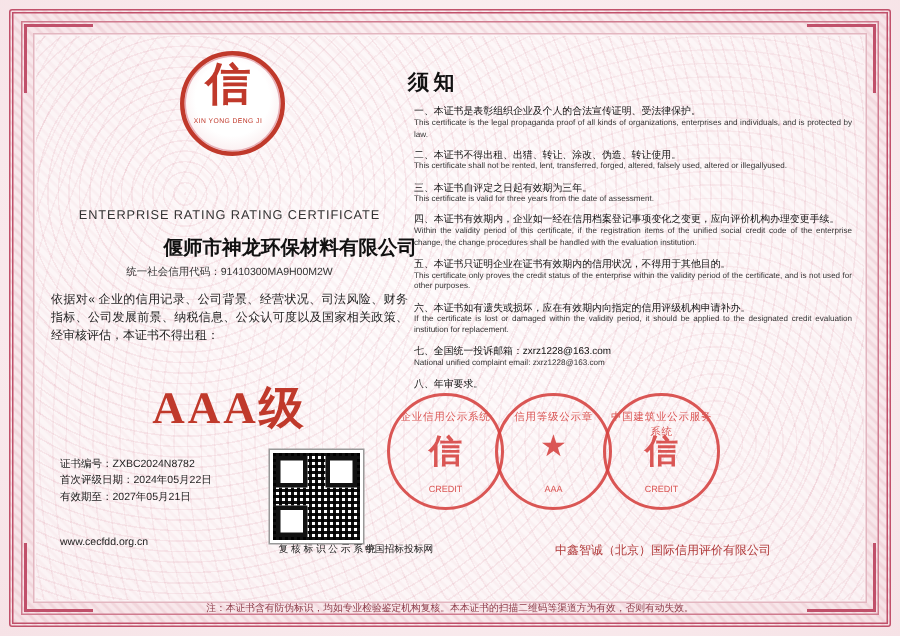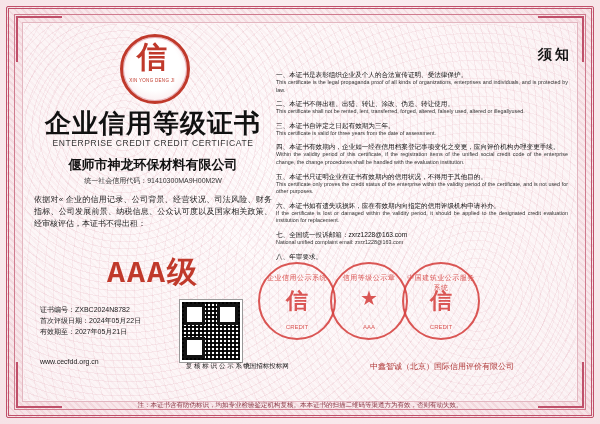--- a/index.html
+++ b/index.html
@@ -83,35 +83,35 @@
   .title-cn{
     position:absolute;left:0;top:78px;width:250px;text-align:center;
     font-family:"Liberation Serif", serif;
     font-size:26px;font-weight:bold;color:#111;letter-spacing:1px;
   }
   .title-en{
     position:absolute;left:0;top:110px;width:250px;text-align:center;
     font-size:8.5px;color:#333;letter-spacing:.6px;
   }
   .company{
-    position:absolute;left:0;top:128px;width:250px;text-align:center;
+    position:absolute;left:0;top:128px;width:250px;text-align:right;
     font-family:"Liberation Serif", serif;
     font-size:13px;font-weight:bold;color:#111;
   }
   .usci{
     position:absolute;left:0;top:148px;width:250px;text-align:center;
     font-size:7px;color:#333;
   }
   .body-text{
     position:absolute;left:6px;top:166px;width:238px;
     font-size:8px;line-height:12px;color:#222;text-align:justify;
   }
   .grade{
     position:absolute;left:0;top:224px;width:250px;text-align:center;
-    font-family:Liberation Mono, monospace;
+    font-family:Liberation Serif, serif;
     font-size:30px;font-weight:bold;color:#c0392b;letter-spacing:2px;
   }
 
   .meta{
     position:absolute;left:12px;top:276px;width:150px;
     font-size:7px;line-height:11px;color:#222;
   }
   .meta div{white-space:nowrap;}
   .site{
     position:absolute;left:12px;top:330px;
@@ -134,21 +134,21 @@
     position:absolute;left:128px;top:334px;width:124px;text-align:center;
     font-size:6.5px;color:#222;
   }
   .qr-caption2{
     position:absolute;left:196px;top:334px;width:84px;text-align:center;
     font-size:6.5px;color:#222;
   }
 
   
   .notice-title{
-    position:absolute;left:0;top:14px;width:300px;text-align:right;
+    position:absolute;left:0;top:14px;width:300px;text-align:left;
     font-family:Liberation Serif, serif;
     font-size:14px;font-weight:bold;color:#111;letter-spacing:3px;
   }
   .notice-list{
     position:absolute;left:4px;top:38px;width:292px;
   }
   .n-item{margin-bottom:5px;}
   .n-cn{font-size:6.6px;line-height:9px;color:#111;text-align:justify;}
   .n-en{font-size:5.4px;line-height:7.6px;color:#333;text-align:justify;}
 
@@ -202,22 +202,21 @@
   <div class="content">
 
     <div class="left-col">
 
       <div class="emblem">
         <div class="ring"></div>
         <div class="xin">信</div>
         <div class="pinyin">XIN YONG DENG JI</div>
       </div>
 
-      <div class="title-cn">企业信用等级证书</div>
-      <div class="title-en">ENTERPRISE CREDIT CREDIT CERTIFICATE</div>
+      <div class="title-en">ENTERPRISE RATING RATING CERTIFICATE</div>
       <div class="company">偃师市神龙环保材料有限公司</div>
       <div class="usci">
         <span>统一社会信用代码：</span><span>91410300MA9H00M2W</span>
       </div>
       <div class="body-text">依据对« 企业的信用记录、公司背景、经营状况、司法风险、财务指标、公司发展前景、纳税信息、公众认可度以及国家相关政策、经审核评估，本证书不得出租：</div>
       <div class="grade">AAA级</div>
 
       <div class="meta">
         <div><span>证书编号：</span><span>ZXBC2024N8782</span></div>
         <div><span>首次评级日期：</span><span>2024年05月22日</span></div>

